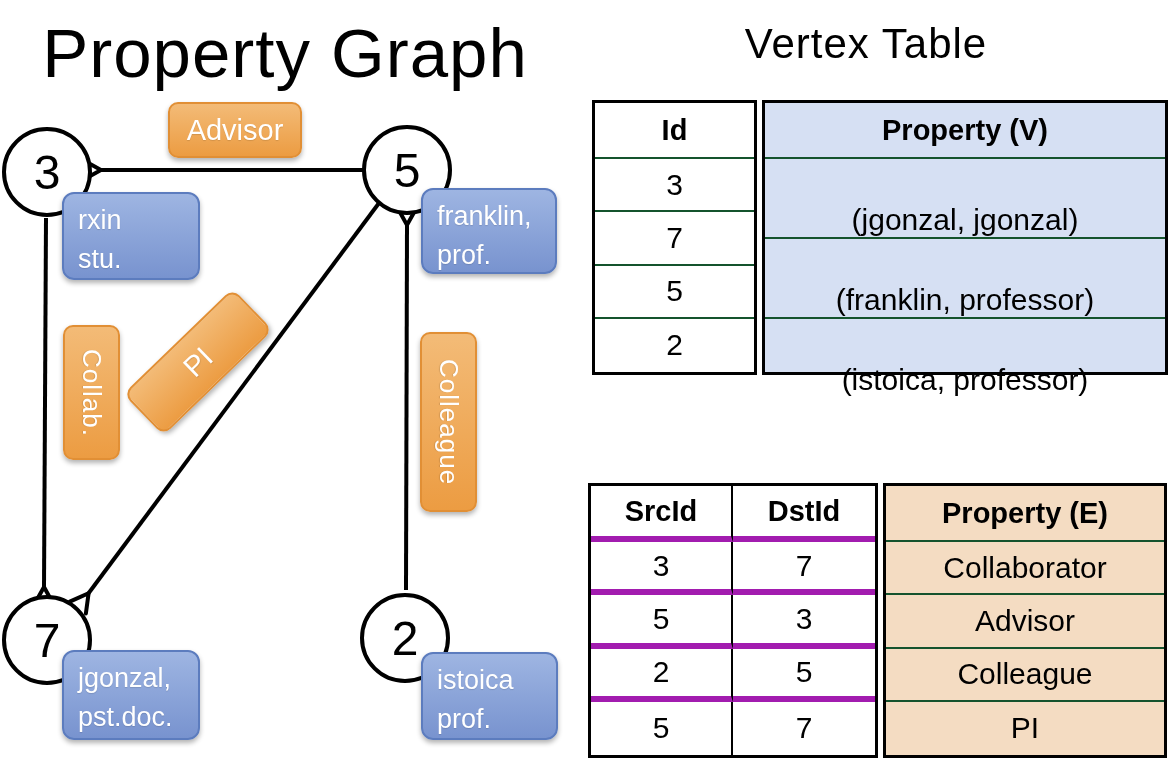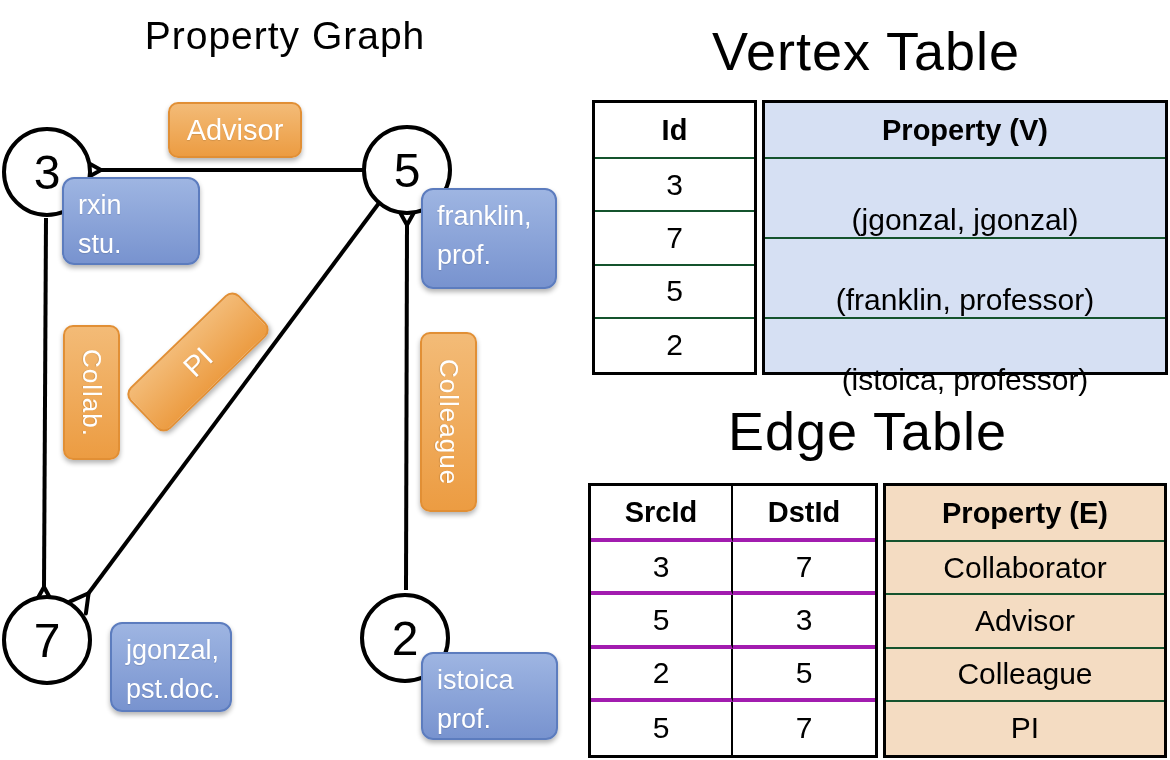--- a/index.html
+++ b/index.html
@@ -3,21 +3,21 @@
 <meta charset="utf-8">
 <style>
   :root{
     --orange-light:#F3BB77; --orange:#EC9C42; --orange-border:#E18F35;
     --blue-light:#9EB5E2; --blue:#7893CF; --blue-border:#5C7CBE;
     --vertex-col-bg:#D6E0F3; --edge-col-bg:#F4DCC2; --ink:#000000;
   }
   html,body{margin:0;padding:0;background:#fff;}
   #app{position:relative;width:1170px;height:760px;background:#fff;overflow:hidden;
        font-family:"Liberation Sans",sans-serif;color:var(--ink);}
-  .title{position:absolute;text-align:center;font-weight:300;font-size:39px;
+  .title{position:absolute;text-align:center;font-weight:300;font-size:69px;
          letter-spacing:1px;color:#000;white-space:nowrap;}
   
   #edge-svg{position:absolute;left:0;top:0;z-index:1;}
   .node{position:absolute;width:82px;height:82px;border:4px solid #000;border-radius:50%;
         background:#fff;display:flex;align-items:center;justify-content:center;
         font-size:48px;font-weight:300;z-index:2;}
   .elabel{position:absolute;background:linear-gradient(var(--orange-light),var(--orange));
           border:2px solid var(--orange-border);border-radius:10px;color:#fff;
           display:flex;align-items:center;justify-content:center;
           box-shadow:0 3px 5px rgba(0,0,0,0.3);z-index:3;box-sizing:border-box;
@@ -30,21 +30,21 @@
           box-shadow:0 3px 5px rgba(0,0,0,0.3);z-index:4;
           text-shadow:0 1px 1px rgba(0,0,0,0.12);}
   .vlabel span{display:block;}
   
   .tbox{position:absolute;border:3px solid #000;box-sizing:border-box;
         display:grid;grid-template-rows:56px repeat(4,1fr);z-index:2;}
   .tbox .cell{display:flex;align-items:center;justify-content:center;
               border-bottom:2px solid #14532d;font-size:30px;}
   .tbox .cell:nth-last-child(-n+1){border-bottom:none;}
   .tbox.two{grid-template-columns:1fr 1fr;}
-  .tbox.two .cell{border-bottom:4px solid #a21caf;}
+  .tbox.two .cell{border-bottom:6px solid #a21caf;}
   .tbox.two .cell:nth-last-child(-n+2){border-bottom:none;}
   .tbox.two .cell.lft{border-right:2px solid #000;}
   .cell.hd{font-weight:bold;font-size:29px;}
 </style>
 </head>
 <body>
 
 <div id="app">
 
   <div class="title" style="left:30px;top:14px;width:510px;">Property Graph</div>
@@ -80,55 +80,54 @@
   <div class="elabel" style="left:63px;top:325px;width:57px;height:135px;">
     <span class="vert">Collab.</span>
   </div>
   <div class="elabel h" style="left:122px;top:333px;width:152px;height:58px;transform:rotate(-44deg);">
     <span>PI</span>
   </div>
   <div class="elabel" style="left:420px;top:332px;width:57px;height:180px;">
     <span class="vert">Colleague</span>
   </div>
 
-  <div class="vlabel" style="left:62px;top:177px;width:138px;height:88px;">
+  <div class="vlabel" style="left:62px;top:192px;width:138px;height:88px;">
     <span>rxin</span>
     <span>stu.</span>
   </div>
-  <div class="vlabel" style="left:421px;top:188px;width:136px;height:101px;">
+  <div class="vlabel" style="left:421px;top:188px;width:136px;height:86px;">
     <span>franklin,</span>
     <span>prof.</span>
   </div>
-  <div class="vlabel" style="left:62px;top:622px;width:122px;height:90px;margin-left:48px;">
+  <div class="vlabel" style="left:62px;top:650px;width:138px;height:90px;">
     <span>jgonzal,</span>
     <span>pst.doc.</span>
   </div>
   <div class="vlabel" style="left:421px;top:652px;width:137px;height:88px;">
     <span>istoica</span>
     <span>prof.</span>
   </div>
 
-  <div class="title" style="left:640px;top:20px;width:452px;font-size:54px;">Vertex Table</div>
+  <div class="title" style="left:640px;top:20px;width:452px;font-size:42px;">Vertex Table</div>
 
   <div class="tbox" style="left:592px;top:100px;width:165px;height:275px;background:#fff;">
     <div class="cell hd">Id</div>
     <div class="cell">3</div>
     <div class="cell">7</div>
     <div class="cell">5</div>
     <div class="cell">2</div>
   </div>
 
   <div class="tbox" style="left:762px;top:100px;width:406px;height:275px;background:var(--vertex-col-bg);gap:44px;">
     <div class="cell hd">Property (V)</div>
     <div class="cell">(jgonzal, jgonzal)</div>
     <div class="cell">(franklin, professor)</div>
     <div class="cell">(istoica, professor)</div>
   </div>
 
-  <div class="title" style="left:640px;top:400px;width:455px;font-size:54px;">Edge Table</div>
 
   <div class="tbox two" style="left:588px;top:483px;width:290px;height:275px;background:#fff;">
     <div class="cell hd lft">SrcId</div>
     <div class="cell hd">DstId</div>
     <div class="cell lft">3</div>
     <div class="cell">7</div>
     <div class="cell lft">5</div>
     <div class="cell">3</div>
     <div class="cell lft">2</div>
     <div class="cell">5</div>

